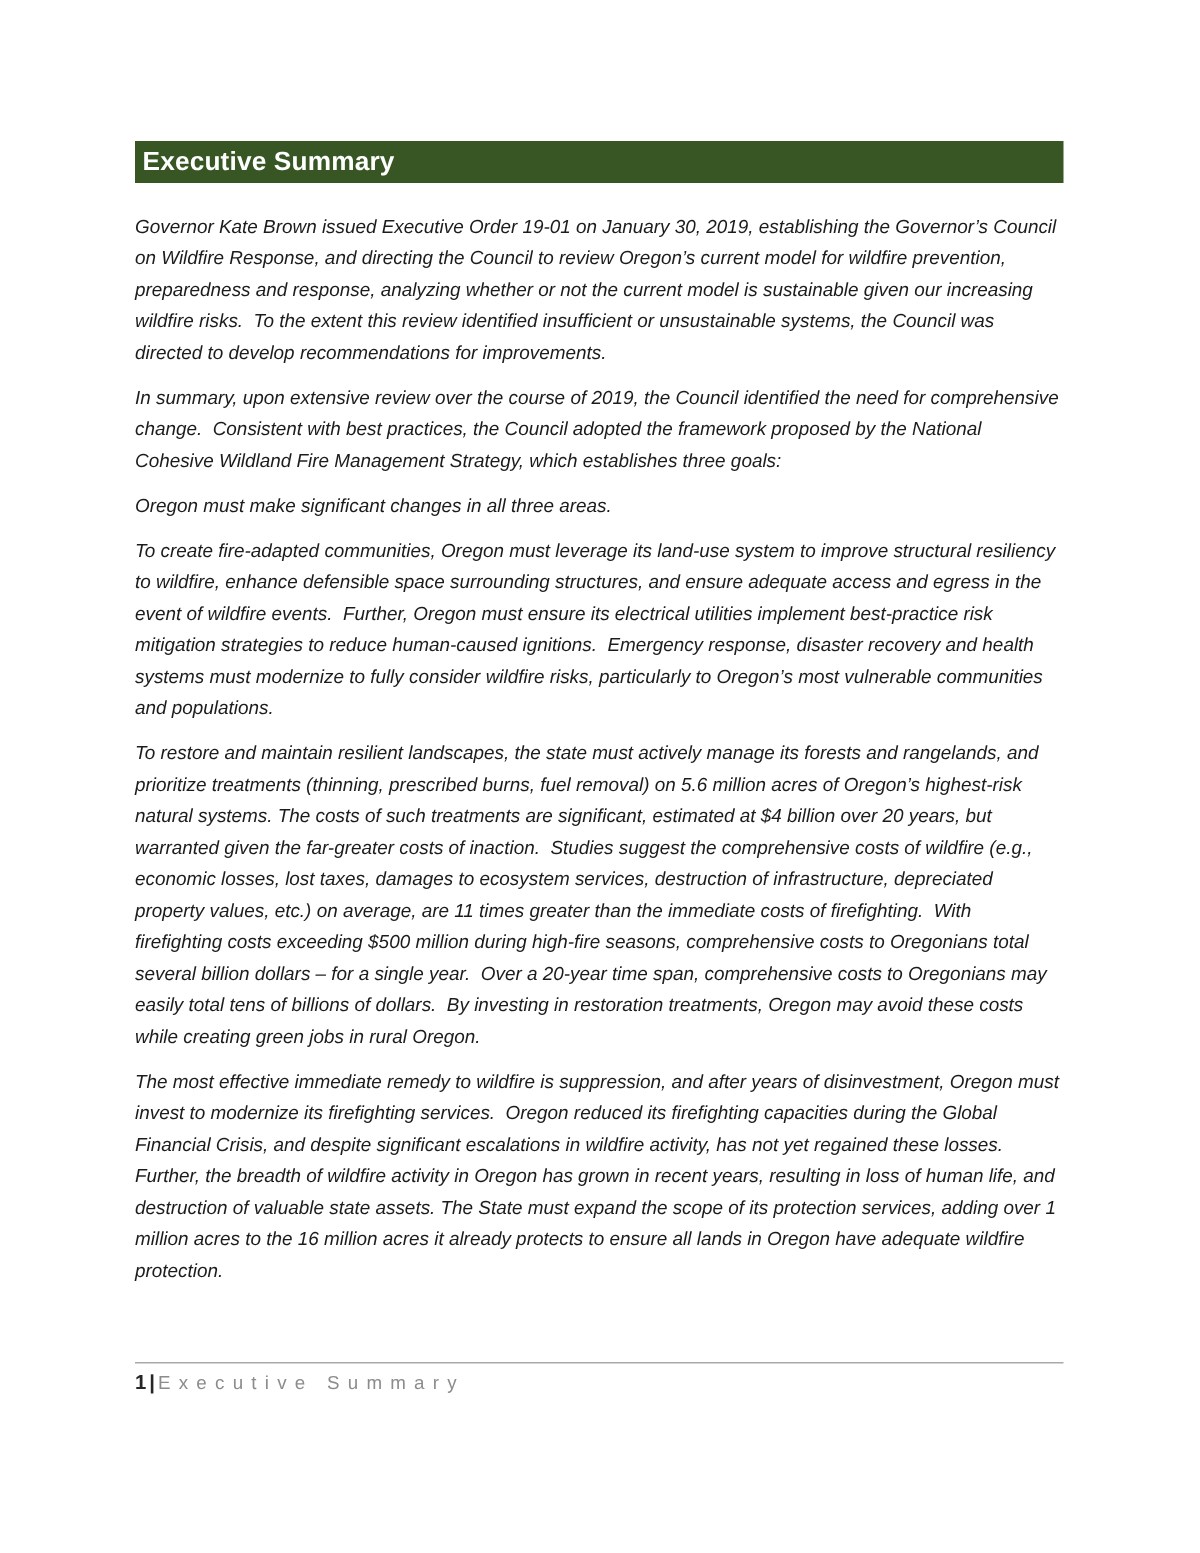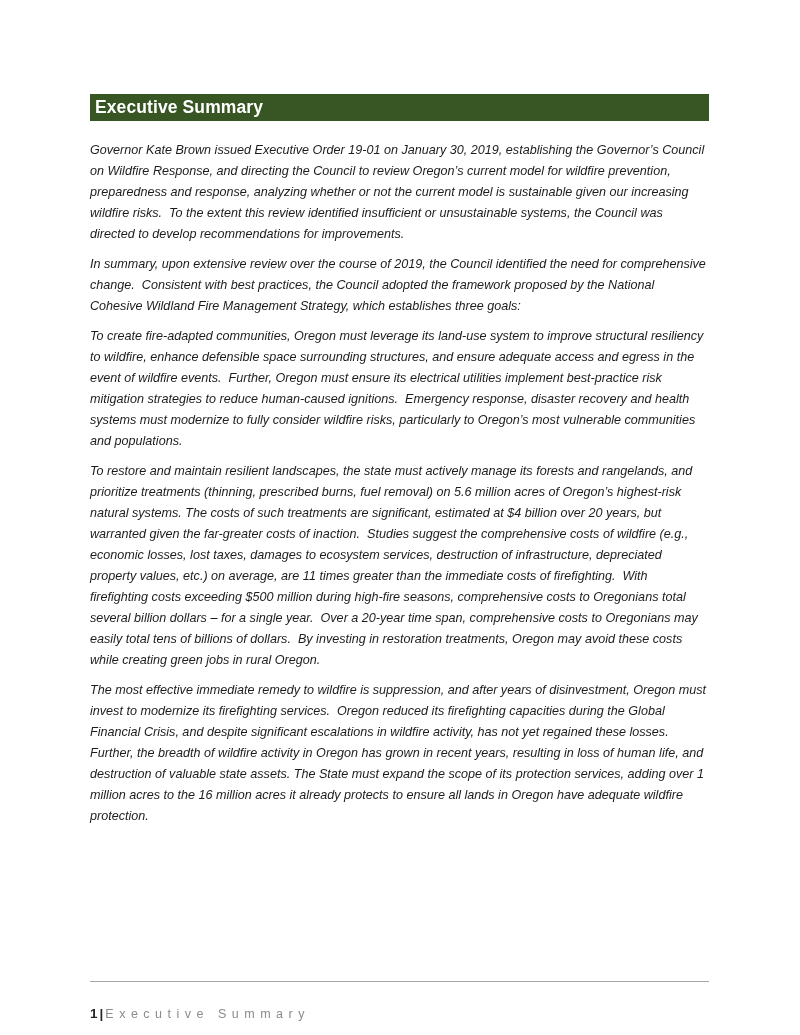--- a/index.html
+++ b/index.html
@@ -47,24 +47,24 @@
     font-size: 12.6px;
     line-height: 21px;
     color: #1c1c1c;
   }
   ol.goals li {
     padding-left: 4px;
   }
   .footer {
     position: absolute;
     left: 90px;
-    top: 981px;
+    top: 908px;
     width: 619px;
     border-top: 1px solid #a9a9a9;
-    padding-top: 22px;
+    padding-top: 4px;
     white-space: nowrap;
   }
   .footer .page-num {
     font-size: 13.5px;
     font-weight: bold;
     color: #262626;
   }
   .footer .sep {
     font-size: 13.5px;
     font-weight: bold;
@@ -85,20 +85,21 @@
 
     <div class="heading-bar">
       <span class="heading-title">Executive Summary</span>
     </div>
 
     <p class="body-para">Governor Kate Brown issued Executive Order 19-01 on January 30, 2019, establishing the Governor’s Council on Wildfire Response, and directing the Council to review Oregon’s current model for wildfire prevention, preparedness and response, analyzing whether or not the current model is sustainable given our increasing wildfire risks.  To the extent this review identified insufficient or unsustainable systems, the Council was directed to develop recommendations for improvements.</p>
 
     <p class="body-para">In summary, upon extensive review over the course of 2019, the Council identified the need for comprehensive change.  Consistent with best practices, the Council adopted the framework proposed by the National Cohesive Wildland Fire Management Strategy, which establishes three goals:</p>
 
 
+    <p class="body-para">Oregon must make significant changes in all three areas.</p>
 
     <p class="body-para">To create fire-adapted communities, Oregon must leverage its land-use system to improve structural resiliency to wildfire, enhance defensible space surrounding structures, and ensure adequate access and egress in the event of wildfire events.  Further, Oregon must ensure its electrical utilities implement best-practice risk mitigation strategies to reduce human-caused ignitions.  Emergency response, disaster recovery and health systems must modernize to fully consider wildfire risks, particularly to Oregon’s most vulnerable communities and populations.</p>
 
     <p class="body-para">To restore and maintain resilient landscapes, the state must actively manage its forests and rangelands, and prioritize treatments (thinning, prescribed burns, fuel removal) on 5.6 million acres of Oregon’s highest-risk natural systems. The costs of such treatments are significant, estimated at $4 billion over 20 years, but warranted given the far-greater costs of inaction.  Studies suggest the comprehensive costs of wildfire (e.g., economic losses, lost taxes, damages to ecosystem services, destruction of infrastructure, depreciated property values, etc.) on average, are 11 times greater than the immediate costs of firefighting.  With firefighting costs exceeding $500 million during high-fire seasons, comprehensive costs to Oregonians total several billion dollars – for a single year.  Over a 20-year time span, comprehensive costs to Oregonians may easily total tens of billions of dollars.  By investing in restoration treatments, Oregon may avoid these costs while creating green jobs in rural Oregon.</p>
 
     <p class="body-para">The most effective immediate remedy to wildfire is suppression, and after years of disinvestment, Oregon must invest to modernize its firefighting services.  Oregon reduced its firefighting capacities during the Global Financial Crisis, and despite significant escalations in wildfire activity, has not yet regained these losses.  Further, the breadth of wildfire activity in Oregon has grown in recent years, resulting in loss of human life, and destruction of valuable state assets. The State must expand the scope of its protection services, adding over 1 million acres to the 16 million acres it already protects to ensure all lands in Oregon have adequate wildfire protection.</p>
 
   </div>
 
   <div class="footer">

